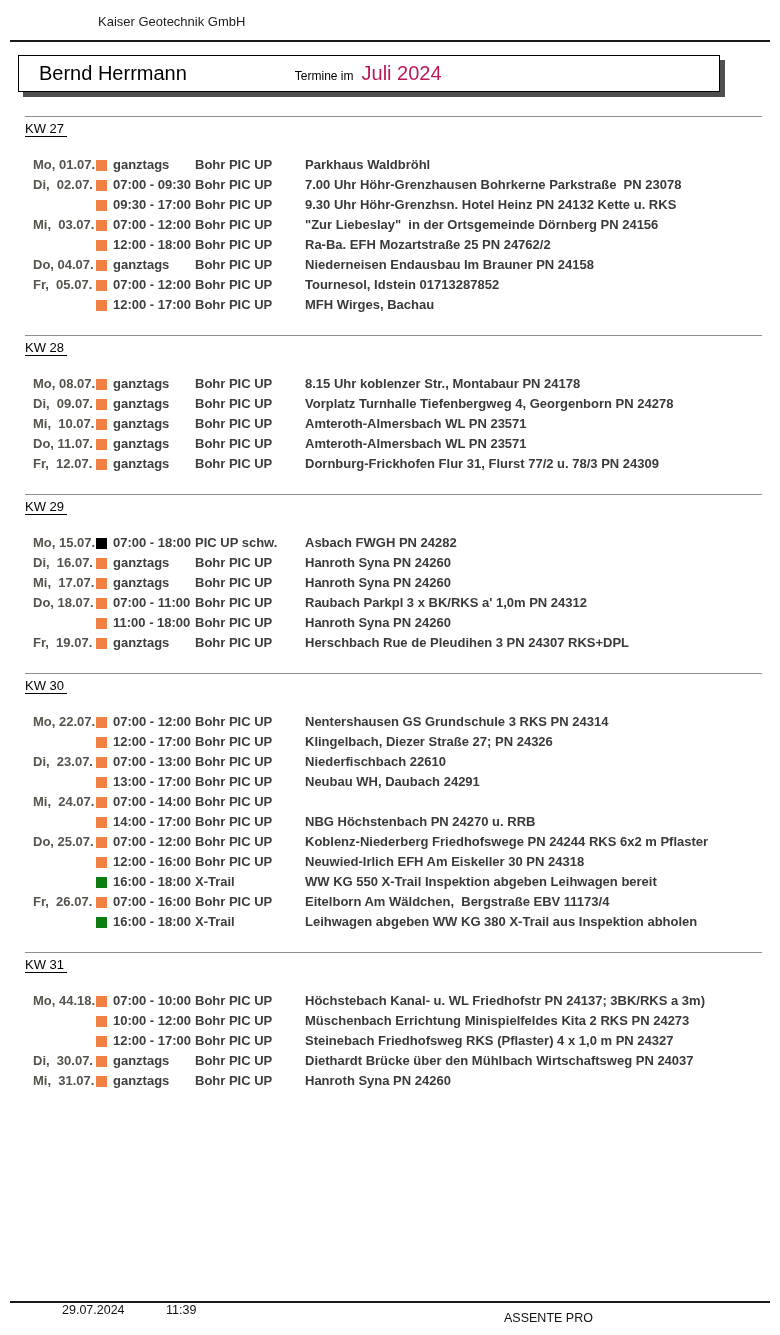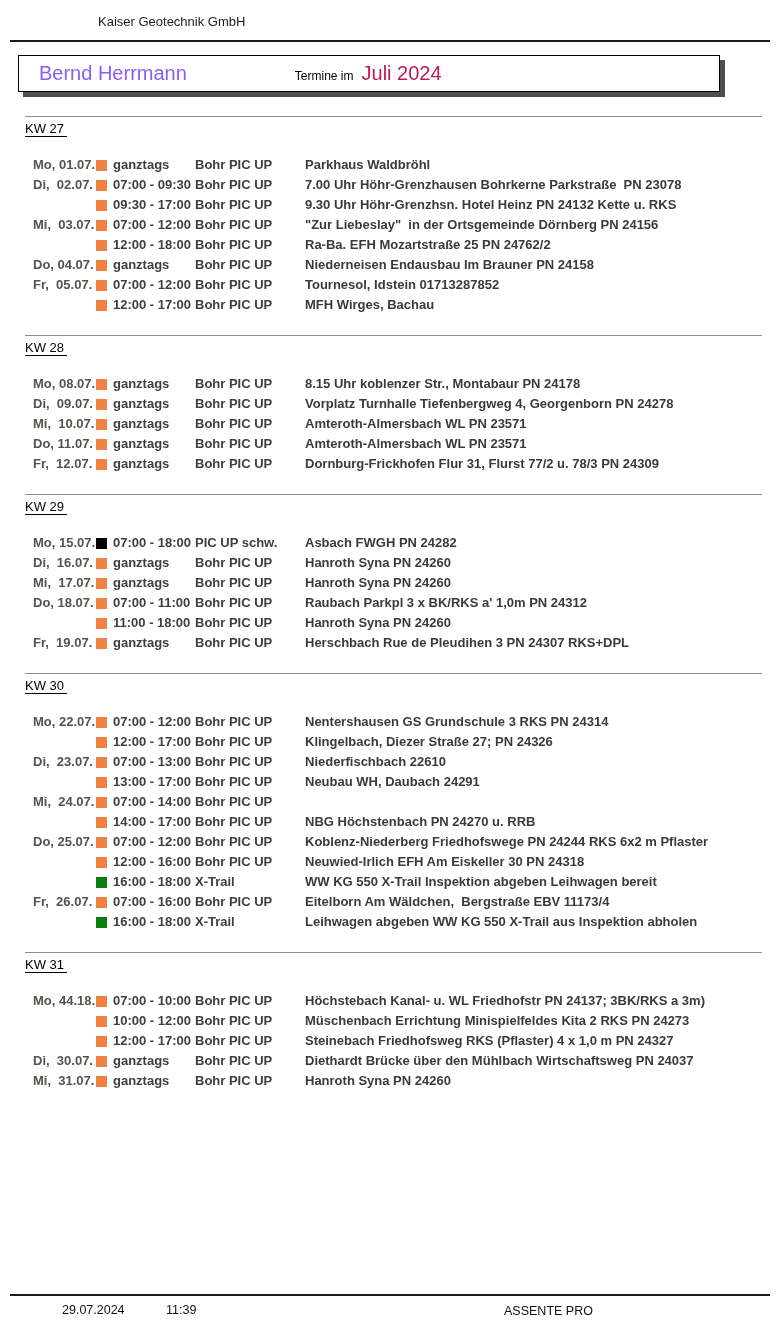--- a/index.html
+++ b/index.html
@@ -14,21 +14,21 @@
   .head-rule{
     margin:8px 10px 0 10px;height:0;border-top:2px solid #1a1a1a;
   }
   .title-box{
     position:relative;margin:13px 0 0 18px;width:700px;height:35px;
     border:1px solid #000;background:#fff;
     box-shadow:5px 5px 0 #4f4f4f;
     display:flex;align-items:baseline;padding-top:0;
   }
   .title-box .person{
-    margin-left:20px;font-size:20px;color:#8b5cf6;line-height:35px;
+    margin-left:20px;font-size:20px;color:#000000;line-height:35px;
   }
   .title-box .termine{
     margin-left:108px;font-size:12px;color:#000;
   }
   .title-box .month{
     margin-left:8px;font-size:20px;color:#be185d;
   }
   .weeks{margin:24px 18px 0 25px;}
   .week{margin-bottom:20px;}
   .section-line{height:0;border-top:1px solid #8e8e8e;width:737px;}
@@ -41,21 +41,21 @@
   .col-day{width:63px;padding-left:8px;color:#56524c;white-space:pre;flex:none;line-height:20px;}
   .col-marker{width:17px;flex:none;display:flex;align-items:center;height:20px;}
   .sq{width:11px;height:11px;display:inline-block;}
   .col-time{width:82px;flex:none;white-space:pre;color:#3e3e3e;line-height:20px;}
   .col-cat{width:110px;flex:none;color:#3e3e3e;line-height:20px;}
   .col-desc{flex:1;white-space:pre;color:#3a3a3a;line-height:20px;overflow:hidden;}
   .footer{
     position:absolute;left:10px;bottom:14px;width:760px;
   }
   .footer-rule{border-top:2px solid #1a1a1a;height:0;}
-  .footer-row{position:relative;padding-top:7px;font-size:12.5px;color:#111;height:18px;}
+  .footer-row{position:relative;padding-top:0;font-size:12.5px;color:#111;height:18px;}
   .footer-date{margin-left:52px;}
   .footer-time{margin-left:38px;}
   .footer-app{position:absolute;left:494px;top:8px;}
 </style>
 </head>
 <body>
 
 <div class="company">Kaiser Geotechnik GmbH</div>
 <div class="head-rule"></div>
 
@@ -377,21 +377,21 @@
     <span class="col-desc">Eitelborn Am Wäldchen,  Bergstraße EBV 11173/4</span>
   </div>
 
   <div class="row">
     <span class="col-day"></span>
     <span class="col-marker">
             <span class="sq" style="background: rgb(14, 125, 17);"></span>
           </span>
     <span class="col-time">16:00 - 18:00</span>
     <span class="col-cat">X-Trail</span>
-    <span class="col-desc">Leihwagen abgeben WW KG 550 X-Trail aus Inspektion abholen</span>
+    <span class="col-desc">Leihwagen abgeben WW KG 380 X-Trail aus Inspektion abholen</span>
   </div>
 </div>
   </section>
 
   <section class="week">
     <div class="section-line"></div>
     <div class="kw-label">KW 31</div>
     <div class="rows">
   <div class="row">
     <span class="col-day">Mo, 44.18.</span>

